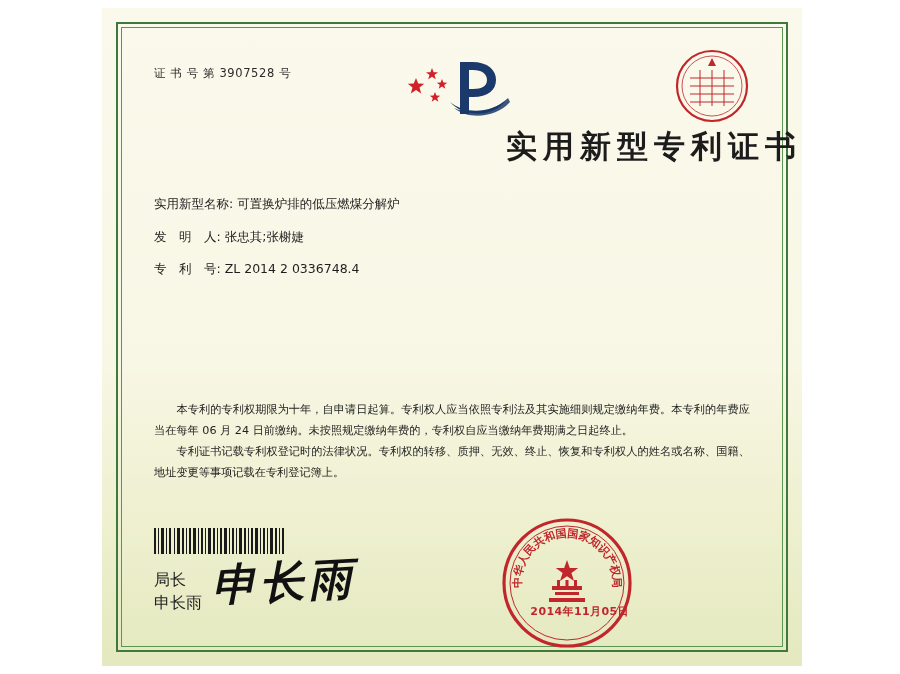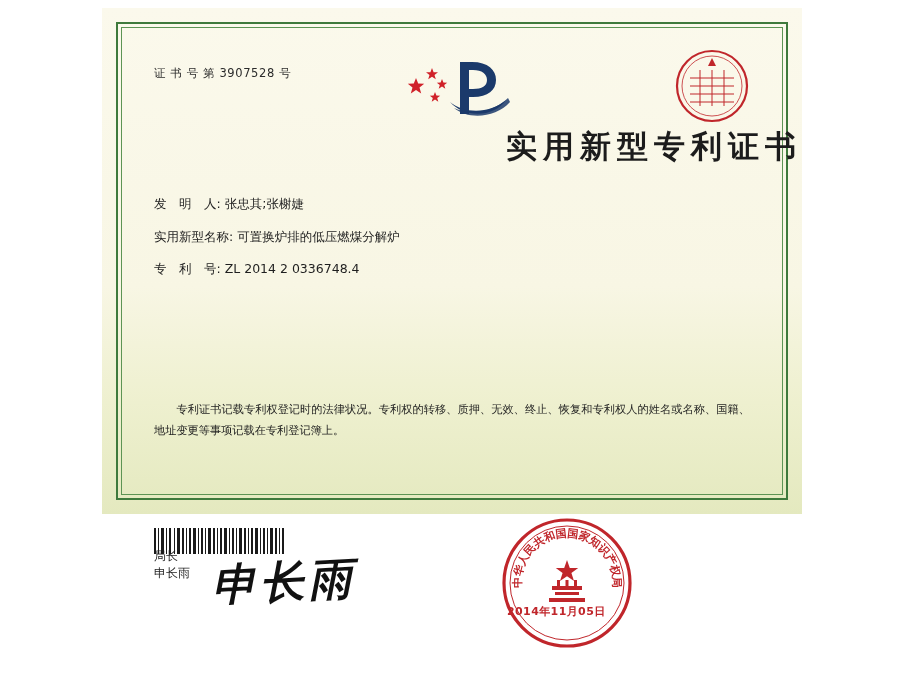--- a/index.html
+++ b/index.html
@@ -12,21 +12,21 @@
     height: 674px;
     font-family: "DejaVu Sans", "Liberation Sans", sans-serif;
     overflow: hidden;
   }
 
   #certificate {
     position: absolute;
     left: 102px;
     top: 8px;
     width: 700px;
-    height: 506px;
+    height: 658px;
     background: linear-gradient(180deg, #fbf9ec 0%, #f8f6e4 55%, #eef0cf 78%, #e4e9bf 100%);
     box-sizing: border-box;
   }
 
   
   .border-outer {
     position: absolute;
     left: 14px;
     top: 14px;
     right: 14px;
@@ -127,22 +127,22 @@
   .barcode .bar {
     position: absolute;
     top: 0;
     bottom: 0;
     background: #1a1a1a;
   }
 
   .signature-block {
     position: absolute;
     left: 52px;
-    top: 540px;
-    font-size: 12px;
+    top: 560px;
+    font-size: 16px;
     color: #1f1f1f;
     line-height: 1.45;
   }
 
   .signature-script {
     position: absolute;
     left: 110px;
     top: 545px;
     font-size: 44px;
     color: #111;
@@ -169,21 +169,21 @@
     text-align: center;
     font-size: 10.5px;
     color: #2b2b2b;
   }
 
   .seal-date {
     position: absolute;
     left: 405px;
     top: 596px;
     width: 122px;
-    text-align: left;
+    text-align: right;
     font-size: 11px;
     color: #c0262b;
     font-weight: bold;
     letter-spacing: 0.4px;
   }
 </style>
 </head>
 <body>
 
 <div id="certificate">
@@ -227,34 +227,35 @@
         <line x1="38" y1="22" x2="38" y2="58"></line>
         <line x1="50" y1="22" x2="50" y2="58"></line>
       </g>
     </svg>
   </div>
 
   <div class="main-title">实用新型专利证书</div>
 
   <div class="fields">
     <div class="field-row">
+      <span class="field-label">实用新型名称:</span>
+      <span class="field-value">可置换炉排的低压燃煤分解炉</span>
+    </div>
+    <div class="field-row">
       <span class="field-label">发　明　人:</span>
       <span class="field-value">张忠其;张榭婕</span>
-    </div>
-    <div class="field-row">
-      <span class="field-label">实用新型名称:</span>
-      <span class="field-value">可置换炉排的低压燃煤分解炉</span>
     </div>
     <div class="field-row">
       <span class="field-label">专　利　号:</span>
       <span class="field-value">ZL 2014 2 0336748.4</span>
     </div>
   </div>
 
   <div class="body-text">
+    <p>本专利的专利权期限为十年，自申请日起算。专利权人应当依照专利法及其实施细则规定缴纳年费。本专利的年费应当在每年 06 月 24 日前缴纳。未按照规定缴纳年费的，专利权自应当缴纳年费期满之日起终止。</p>
     <p>专利证书记载专利权登记时的法律状况。专利权的转移、质押、无效、终止、恢复和专利权人的姓名或名称、国籍、地址变更等事项记载在专利登记簿上。</p>
   </div>
 
   <div class="barcode">
     <div class="bar" style="left:0px;width:2px;"></div>
     <div class="bar" style="left:4px;width:1px;"></div>
     <div class="bar" style="left:7px;width:3px;"></div>
     <div class="bar" style="left:12px;width:1px;"></div>
     <div class="bar" style="left:15px;width:2px;"></div>
     <div class="bar" style="left:20px;width:1px;"></div>

